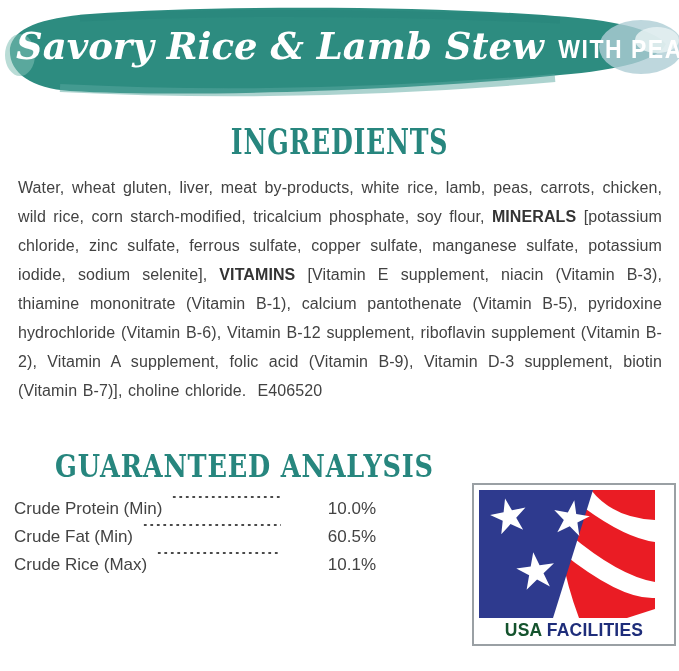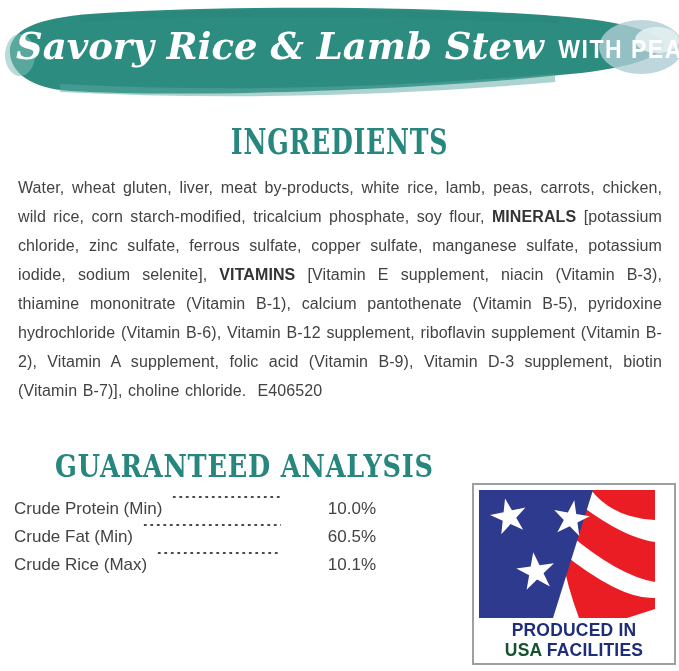--- a/index.html
+++ b/index.html
@@ -101,18 +101,17 @@
 
       <path d="M0,0 L114,0 L74,128 L0,128 Z" fill="#2e3a8e"></path>
 
       <g fill="#ffffff">
         <path transform="translate(30,27) rotate(-12) scale(19)" d="M0,-1 L0.225,-0.309 L0.951,-0.309 L0.363,0.118 L0.588,0.809 L0,0.382 L-0.588,0.809 L-0.363,0.118 L-0.951,-0.309 L-0.225,-0.309 Z"></path>
         <path transform="translate(92,29) rotate(10) scale(19)" d="M0,-1 L0.225,-0.309 L0.951,-0.309 L0.363,0.118 L0.588,0.809 L0,0.382 L-0.588,0.809 L-0.363,0.118 L-0.951,-0.309 L-0.225,-0.309 Z"></path>
         <path transform="translate(57,82) rotate(-8) scale(20)" d="M0,-1 L0.225,-0.309 L0.951,-0.309 L0.363,0.118 L0.588,0.809 L0,0.382 L-0.588,0.809 L-0.363,0.118 L-0.951,-0.309 L-0.225,-0.309 Z"></path>
       </g>
     </svg>
     <div class="badge-text">
-      <div>PRODUCED IN</div>
       <div><span class="usa">USA</span><span> FACILITIES</span></div>
     </div>
   </div>
 
 </div>
 
 </body></html>

